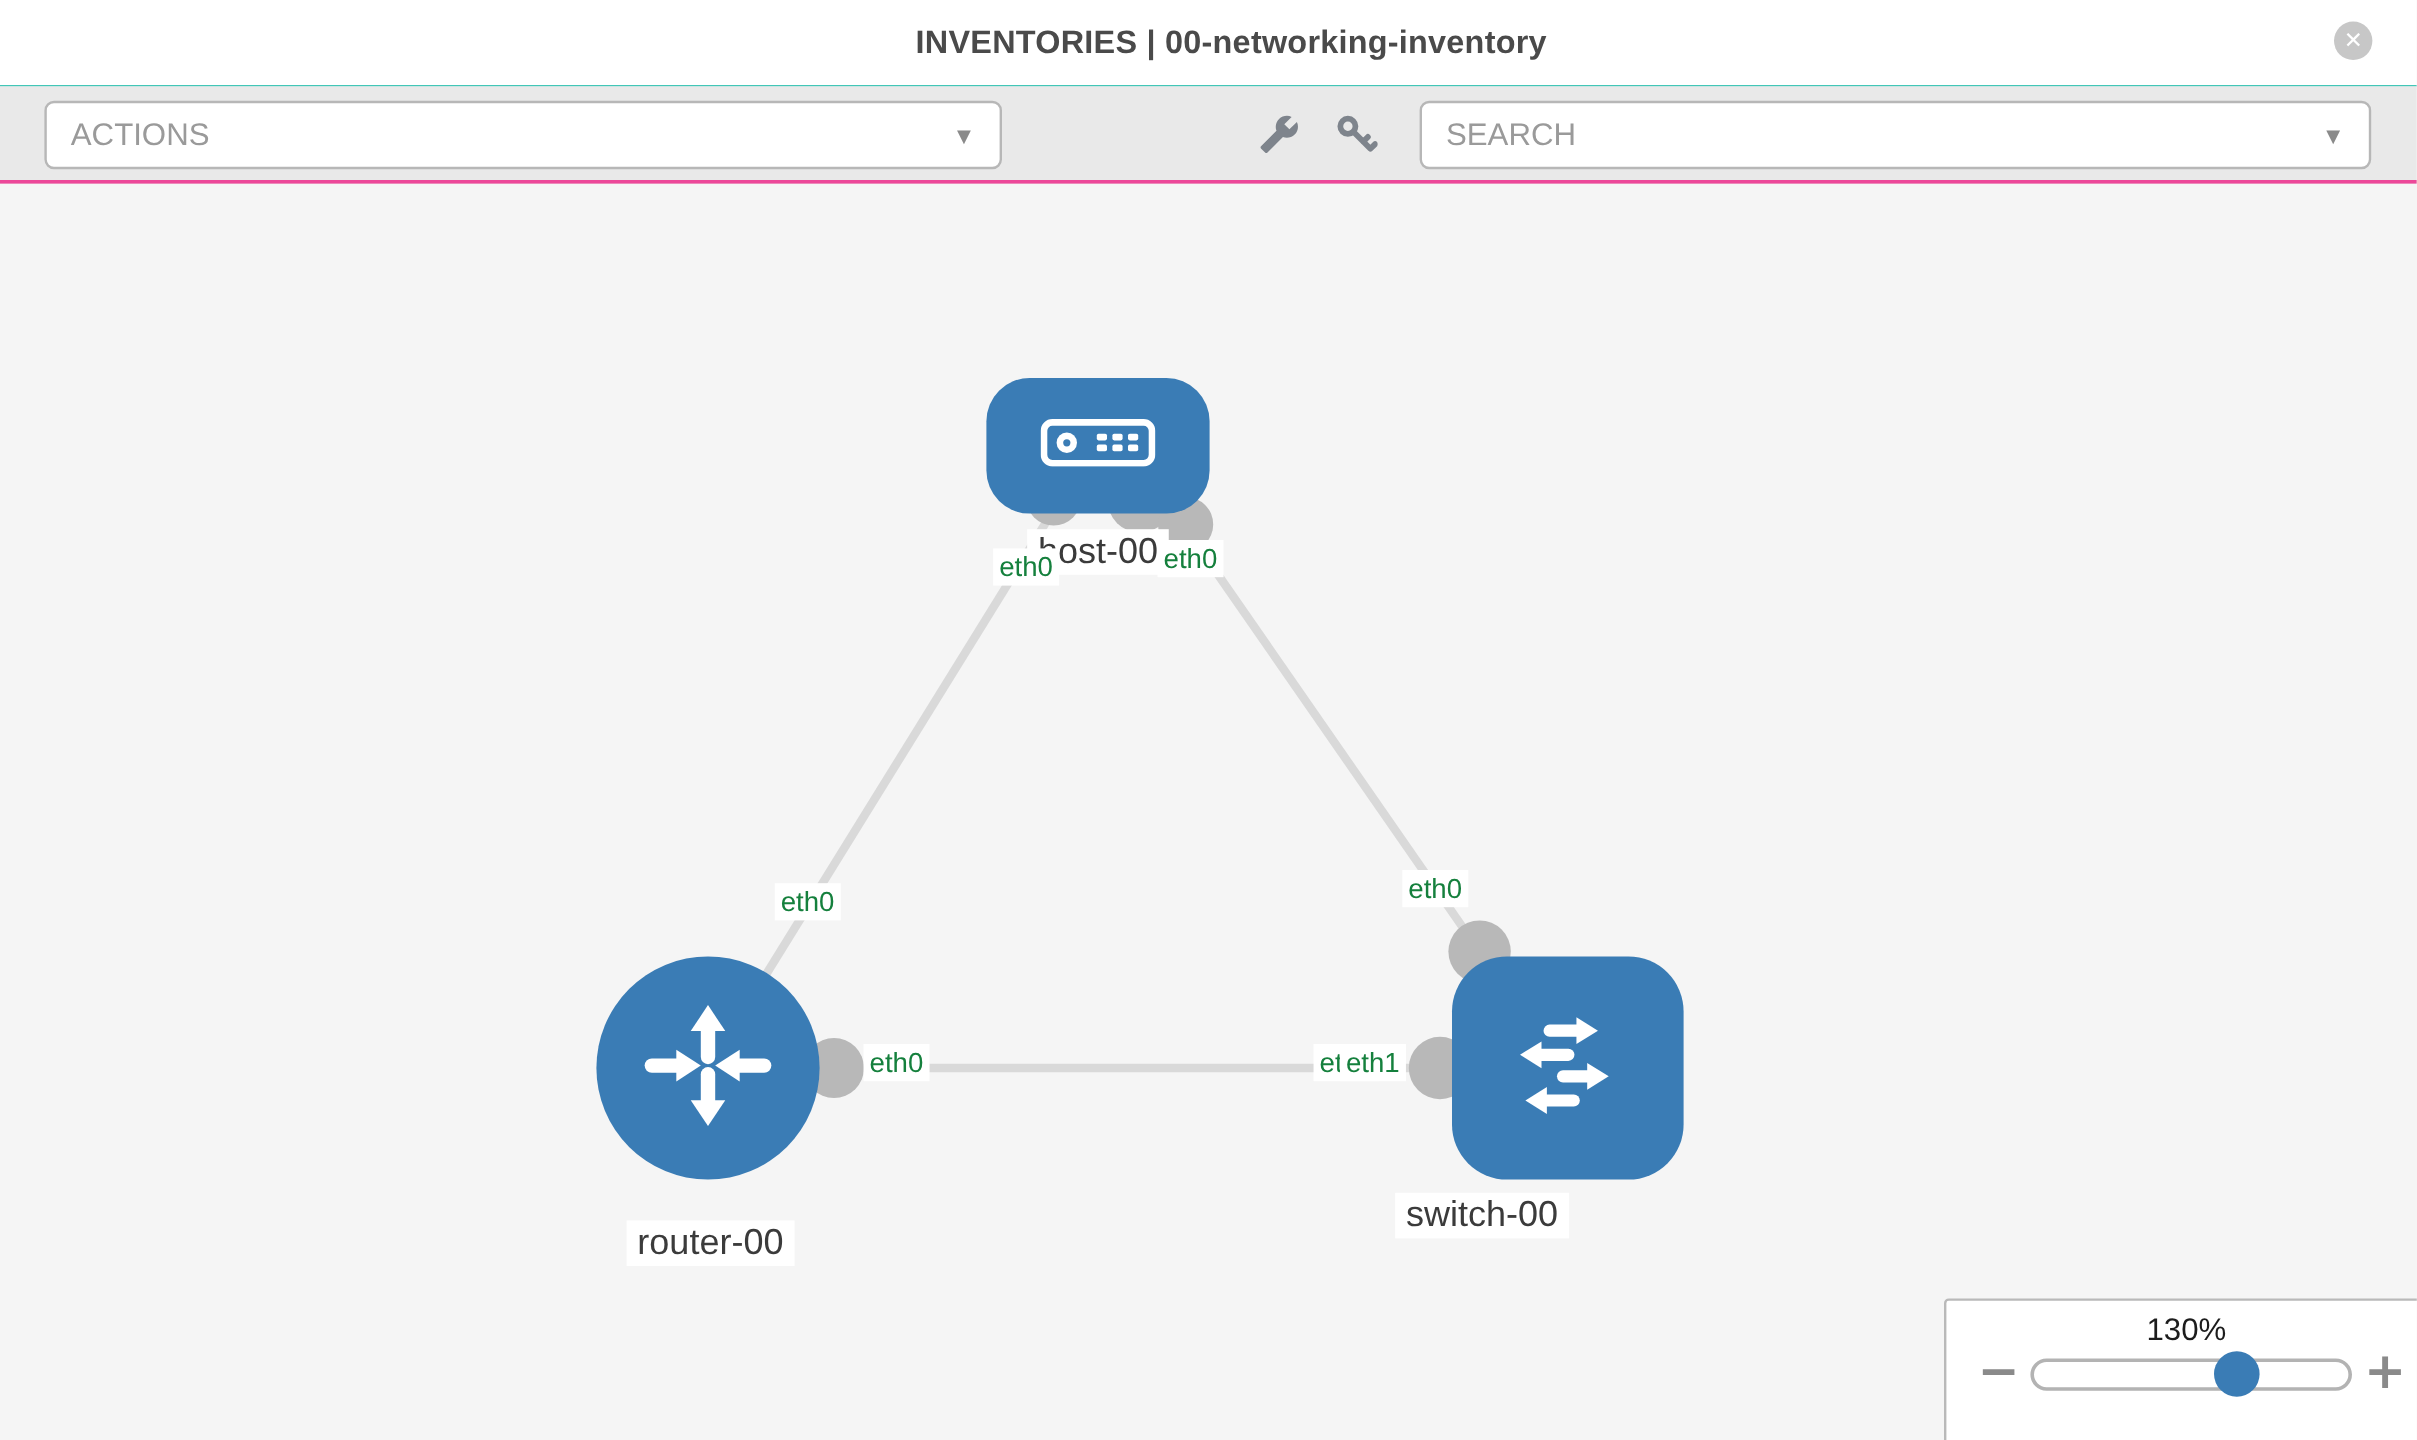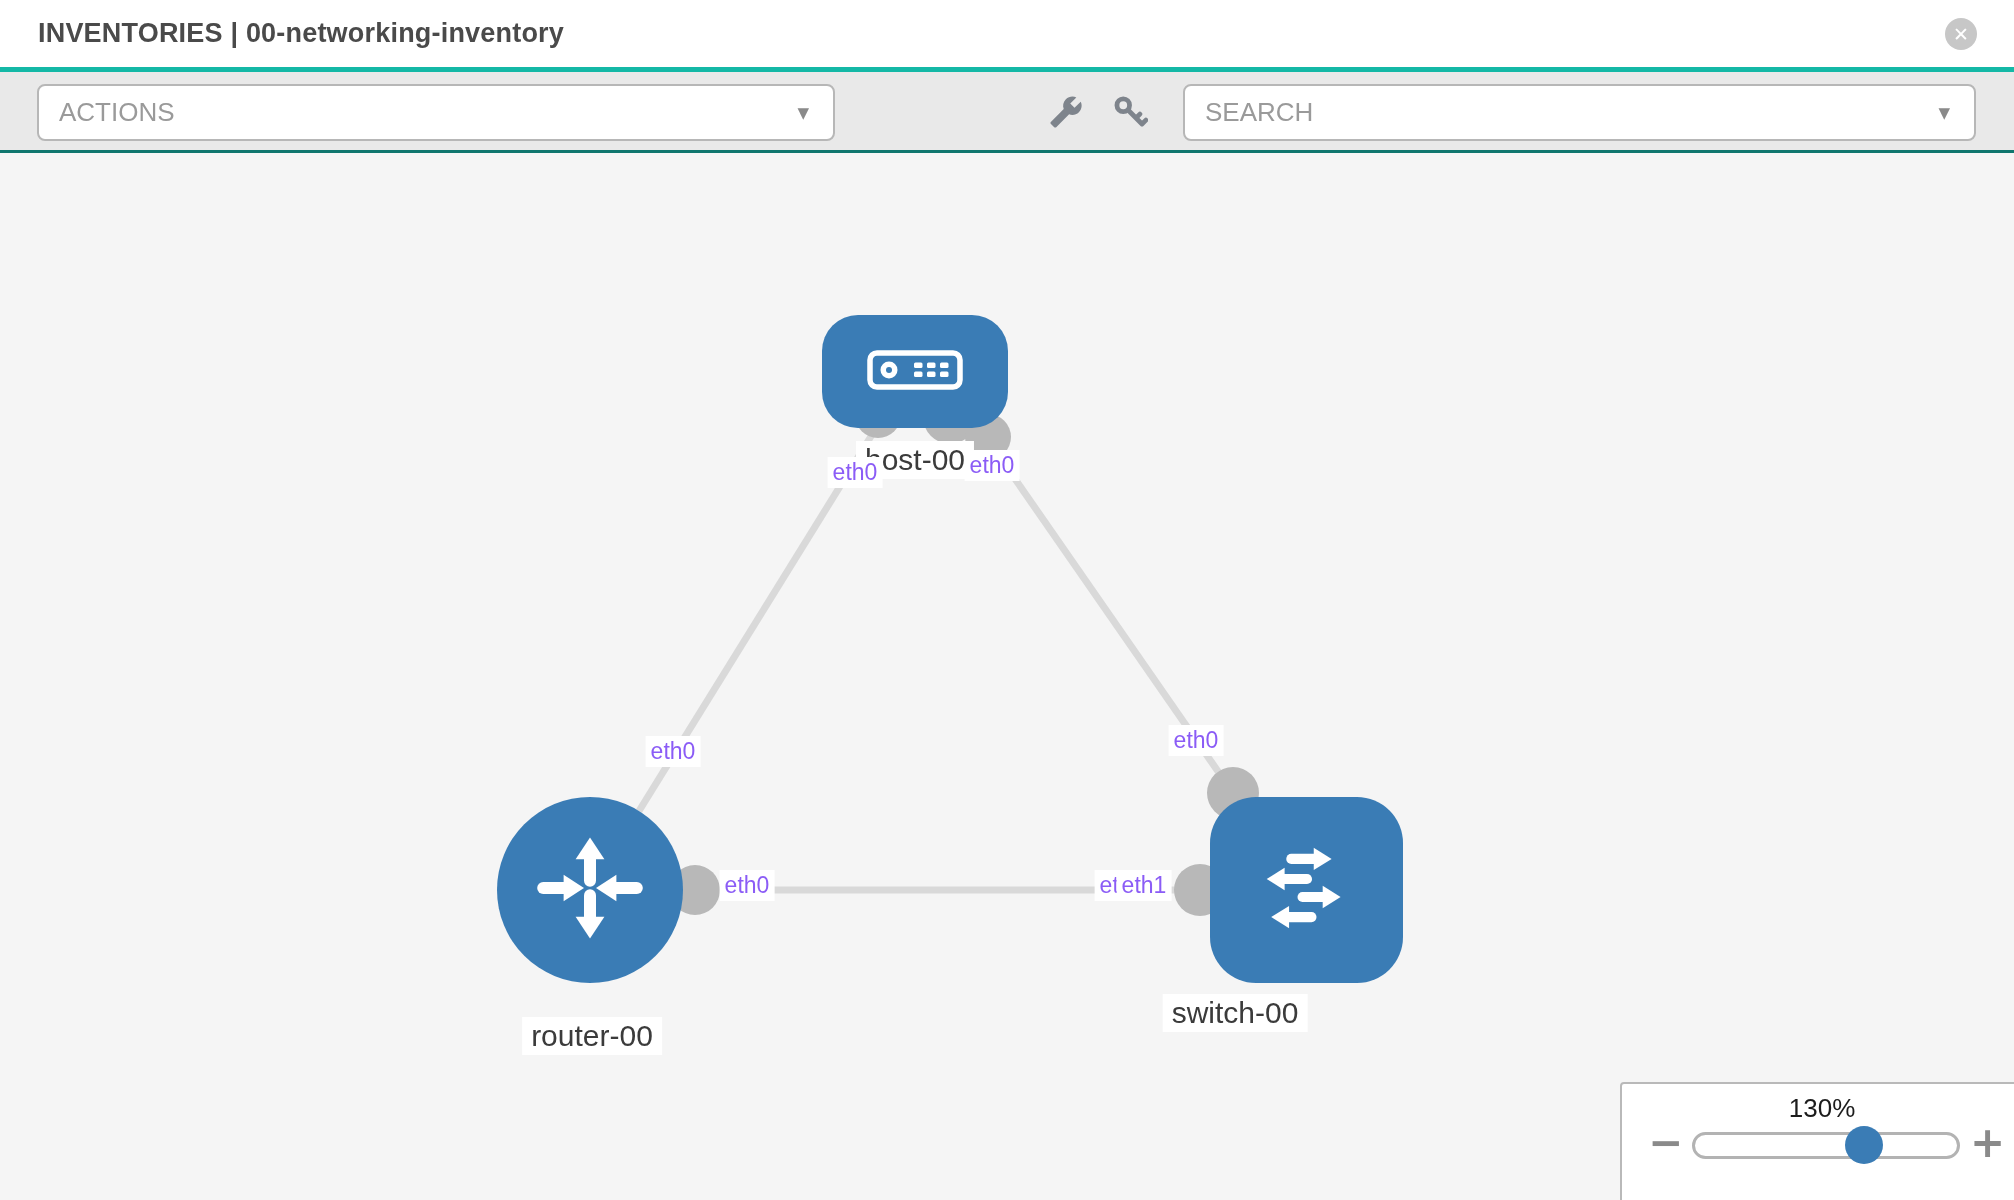--- a/index.html
+++ b/index.html
@@ -6,39 +6,39 @@
   html, body { width: 2014px; height: 1200px; overflow: hidden; }
   body {
     font-family: "Liberation Sans", "DejaVu Sans", sans-serif;
     background: #f5f5f5;
     position: relative;
   }
 
   
   .panel-header {
     position: absolute; left: 0; top: 0; width: 2014px; height: 72px;
-    background: #ffffff; border-bottom: 5px solid #14b8a6;
-    display: flex; align-items: center;
+    background: #ffffff; border-bottom: 1px solid #14b8a6;
+    display: flex; align-items: center; justify-content: center;
   }
   .panel-title {
     margin-left: 38px; font-size: 27px; font-weight: bold; color: #4a4a4a;
     letter-spacing: 0.2px;
   }
   .close-btn {
     position: absolute; right: 37px; top: 18px; width: 32px; height: 32px;
     border-radius: 50%; background: #c7c7c7; color: #ffffff;
     display: flex; align-items: center; justify-content: center;
     font-size: 19px; font-weight: bold; cursor: pointer;
     font-family: "DejaVu Sans", sans-serif;
   }
 
   
   .toolbar {
     position: absolute; left: 0; top: 72px; width: 2014px; height: 81px;
-    background: #e9e9e9; border-bottom: 3px solid #0f766e;
+    background: #e9e9e9; border-bottom: 3px solid #ec4899;
   }
   .dropdown {
     position: absolute; top: 12px; height: 57px;
     background: #ffffff; border: 2px solid #b7b7b7; border-radius: 8px;
     display: flex; align-items: center; cursor: pointer;
   }
   .dropdown .dd-label {
     margin-left: 20px; font-size: 26px; color: #9a9a9a;
   }
   .dropdown .caret {
@@ -68,21 +68,21 @@
   .node-router { left: 497px;  top: 641px; width: 186px; height: 186px; border-radius: 50%; }
   .node-switch { left: 1210px; top: 641px; width: 193px; height: 186px; border-radius: 46px; }
 
   .node-label {
     position: absolute; z-index: 3; transform: translateX(-50%);
     background: #ffffff; color: #3b3b3b; font-size: 30px;
     padding: 2px 9px; white-space: nowrap; cursor: pointer;
   }
   .iface-label {
     position: absolute; z-index: 3; transform: translateX(-50%);
-    background: #ffffff; color: #8b5cf6; font-size: 23px;
+    background: #ffffff; color: #15803d; font-size: 23px;
     padding: 2px 5px; white-space: nowrap;
   }
   .iface-back  { z-index: 3; }
   .iface-front { z-index: 4; }
 
   
   .zoom-panel {
     position: absolute; left: 1620px; top: 926px; width: 420px; height: 140px;
     background: #ffffff; border: 2px solid #b9b9b9; border-radius: 4px; z-index: 5;
   }

